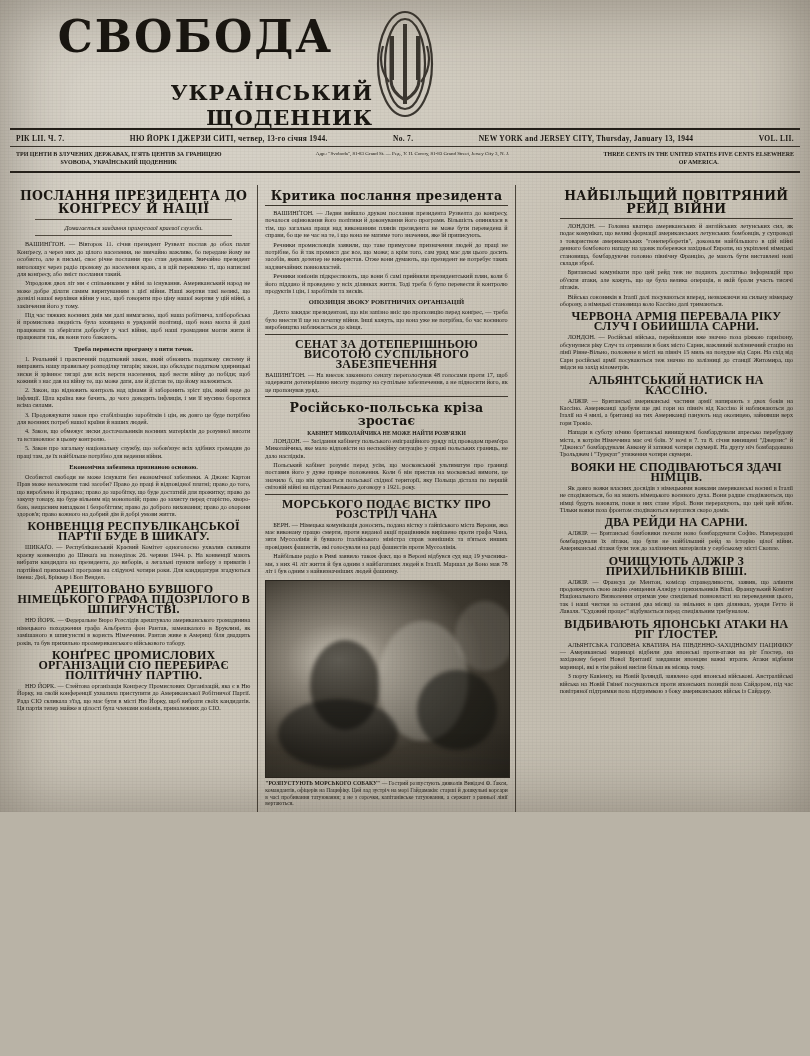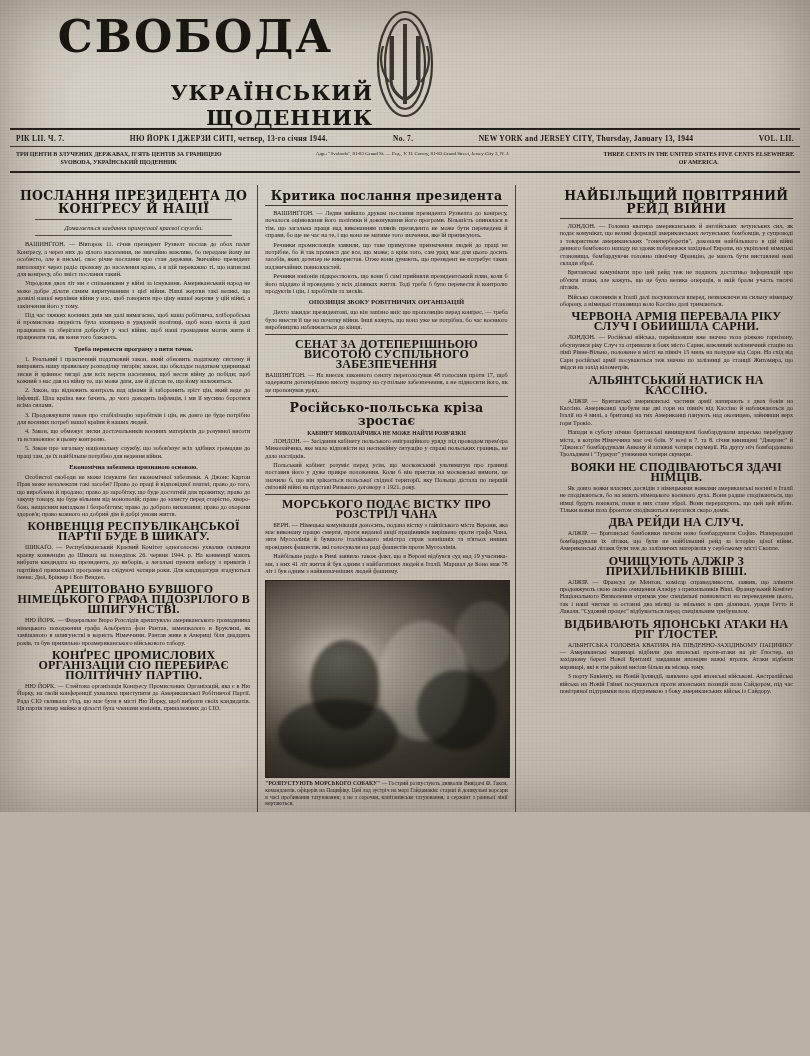--- a/index.html
+++ b/index.html
@@ -245,21 +245,21 @@
         <h3 class="sub">ЧЕРВОНА АРМІЯ ПЕРЕВАЛА РІКУ СЛУЧ І ОБИЙШЛА САРНИ.</h3>
         <p>ЛОНДОН. — Російські війська, перейшовши вже значно поза ріжкою гарнізону, обсунулися ріку Случ та отримали в боях місто Сарни, важливий залізничний стацію на лінії Рівне-Вільно, положене в місті на північ 15 миль на полудне від Сарн. На схід від Сарн російські армії посуваються теж значно по залізниці до станції Житомира, що звідси на захід кілометрів.</p>
 
         <h3 class="sub">АЛЬЯНТСЬКИЙ НАТИСК НА КАССІНО.</h3>
         <p>АЛЖІР. — Британські американські частини армії напирають з двох боків на Кассіно. Американці здобули ще дві гори на північ від Кассіно й наближа­ються до Італії на 4 милі, а британці на тих Американці панують над околицею, зайнявши верх гори Трокіо.</p>
         <p>Напади в суботу нічию британські винищувачі бомбардували апресько перебудову міста, в котрім Німеччина має очі боїв. У ночі в 7. та 8. січня винищені "Джерзис" й "Джонсо" бомбардували Ан­кону й затяжні чотири скумерії. На другу ніч бомбардовано Трольджем і "Туркуат" утиження чотири скумери.</p>
 
         <h3 class="sub">ВОЯКИ НЕ СПОДІВАЮТЬСЯ ЗДАЧІ НІМЦІВ.</h3>
         <p>Як довго вояки власних досвідів з німецькими вояками американські воєнні в Італії не сподіваються, бо на мають німецького воєнного духа. Вони радше споді­ваються, що німці будуть воювати, поки в них ста­не зброї. Вони перерахують, що цей цей вібли. Тільки вояки поза фронтом сподіваються вертатися скоро домів.</p>
 
-        <h3 class="sub">ДВА РЕЙДИ НА СЛУЧ.</h3>
+        <h3 class="sub">ДВА РЕЙДИ НА САРНИ.</h3>
         <p>АЛЖІР. — Британські бомбовики почали ново бомбардувати Софію. Напередодні бомбардували їх літаки, що були не найбільший рейд за історію цілої війни. Американські літаки були теж до залізничих матеріялів у сербському місті Скопле.</p>
 
         <h3 class="sub">ОЧИЩУЮТЬ АЛЖІР З ПРИХИЛЬНИКІВ ВІШІ.</h3>
         <p>АЛЖІР. — Франсуа де Ментон, комісар справедливости, заявив, що аліянти продовжують свою ак­цію очищення Алжіру з прихильників Віші. Французький Комітет Національного Визволення отримав уже спеціяльні повновласті на переведення цього, так і наші чистки за останні два місяці за звільних в цих ділянках, уряди Гетто й Лаваля. "Судовий про­цес" відбувається перед спеціяльним трибуналом.</p>
 
         <h3 class="sub">ВІДБИВАЮТЬ ЯПОНСЬКІ АТАКИ НА РІГ ҐЛОСТЕР.</h3>
         <p>АЛЬЯНТСЬКА ГОЛОВНА КВАТИРА НА ПІВДЕН­НО-ЗАХІДНЬОМУ ПАЦИФІКУ — Американські мари­нарі відбили два японські проти-атаки на ріг Ґлостер, на західному березі Нової Британії завдавши японцям важкі втрати. Атаки відбили маринарі, які в тім районі висіли більш як місяць тому.</p>
         <p>З порту Кавіенґу, на Новій Ірляндії, заявлено одні японські військові. Австралійські війська на Новій Гвінеї посуваються проти японських позицій поза Сайдором, під час повітряної підтримки поза підтримкою з боку американських військ із Сайдору.</p>
       </div>
 

